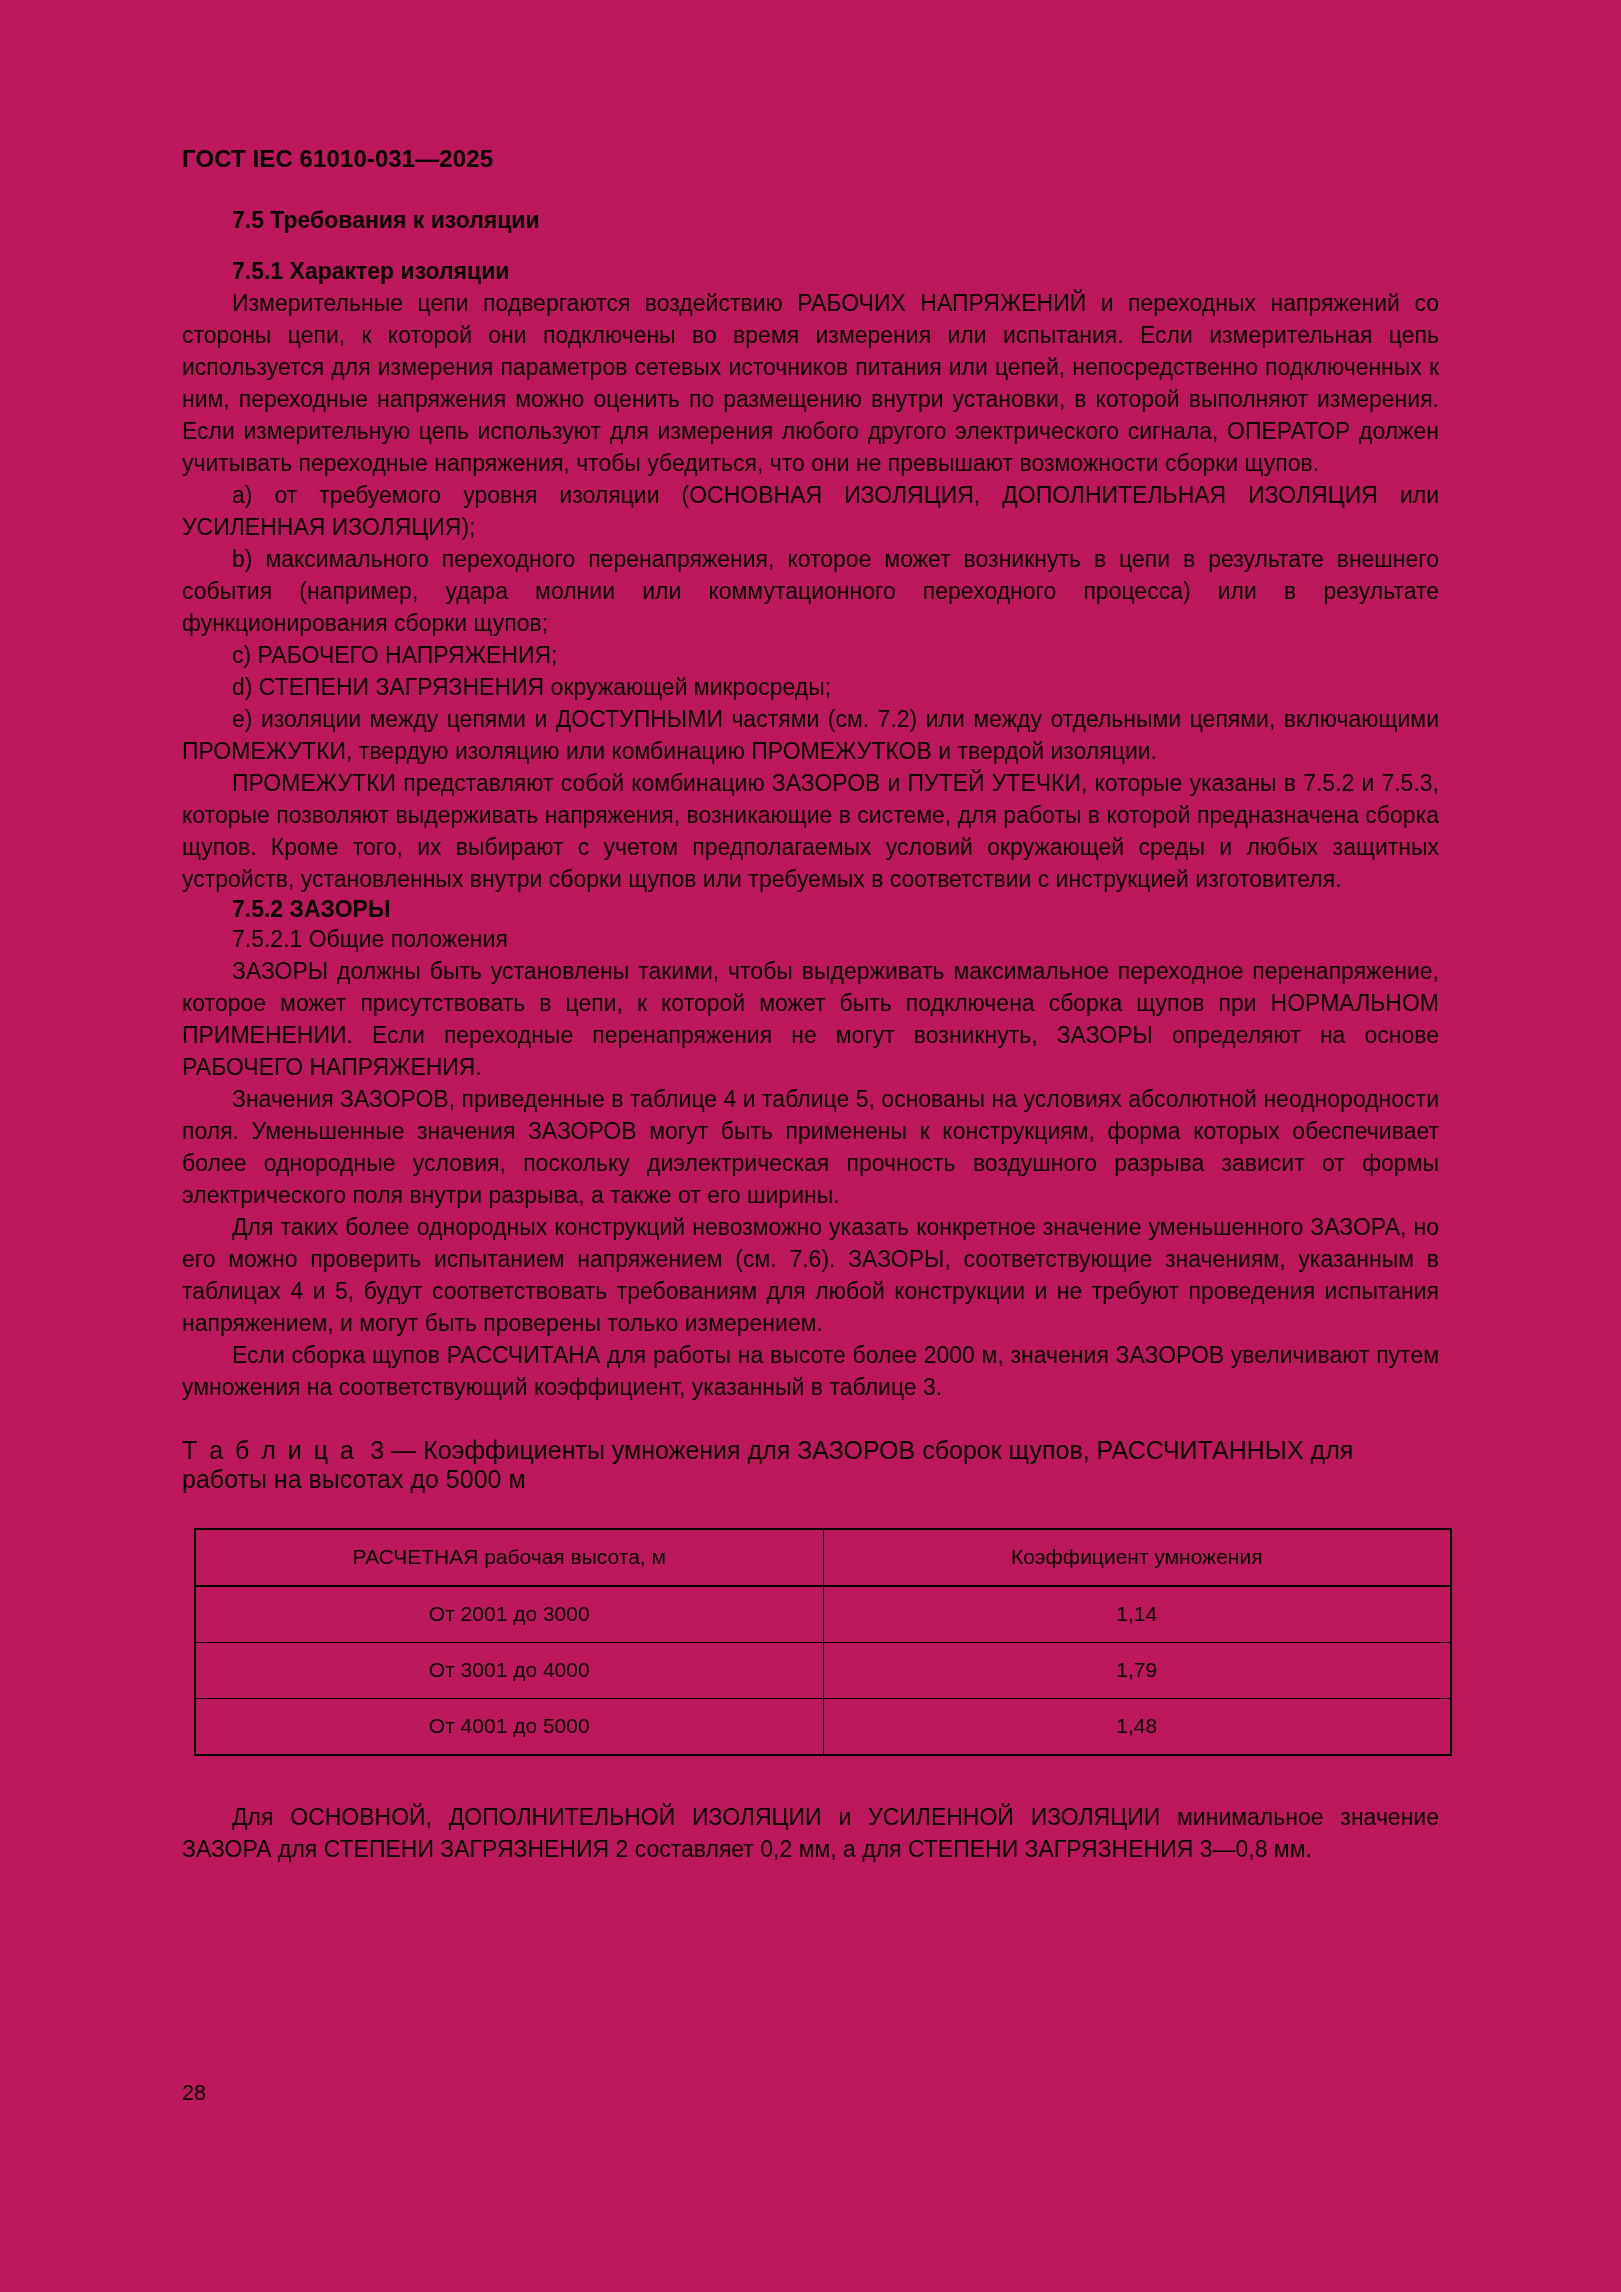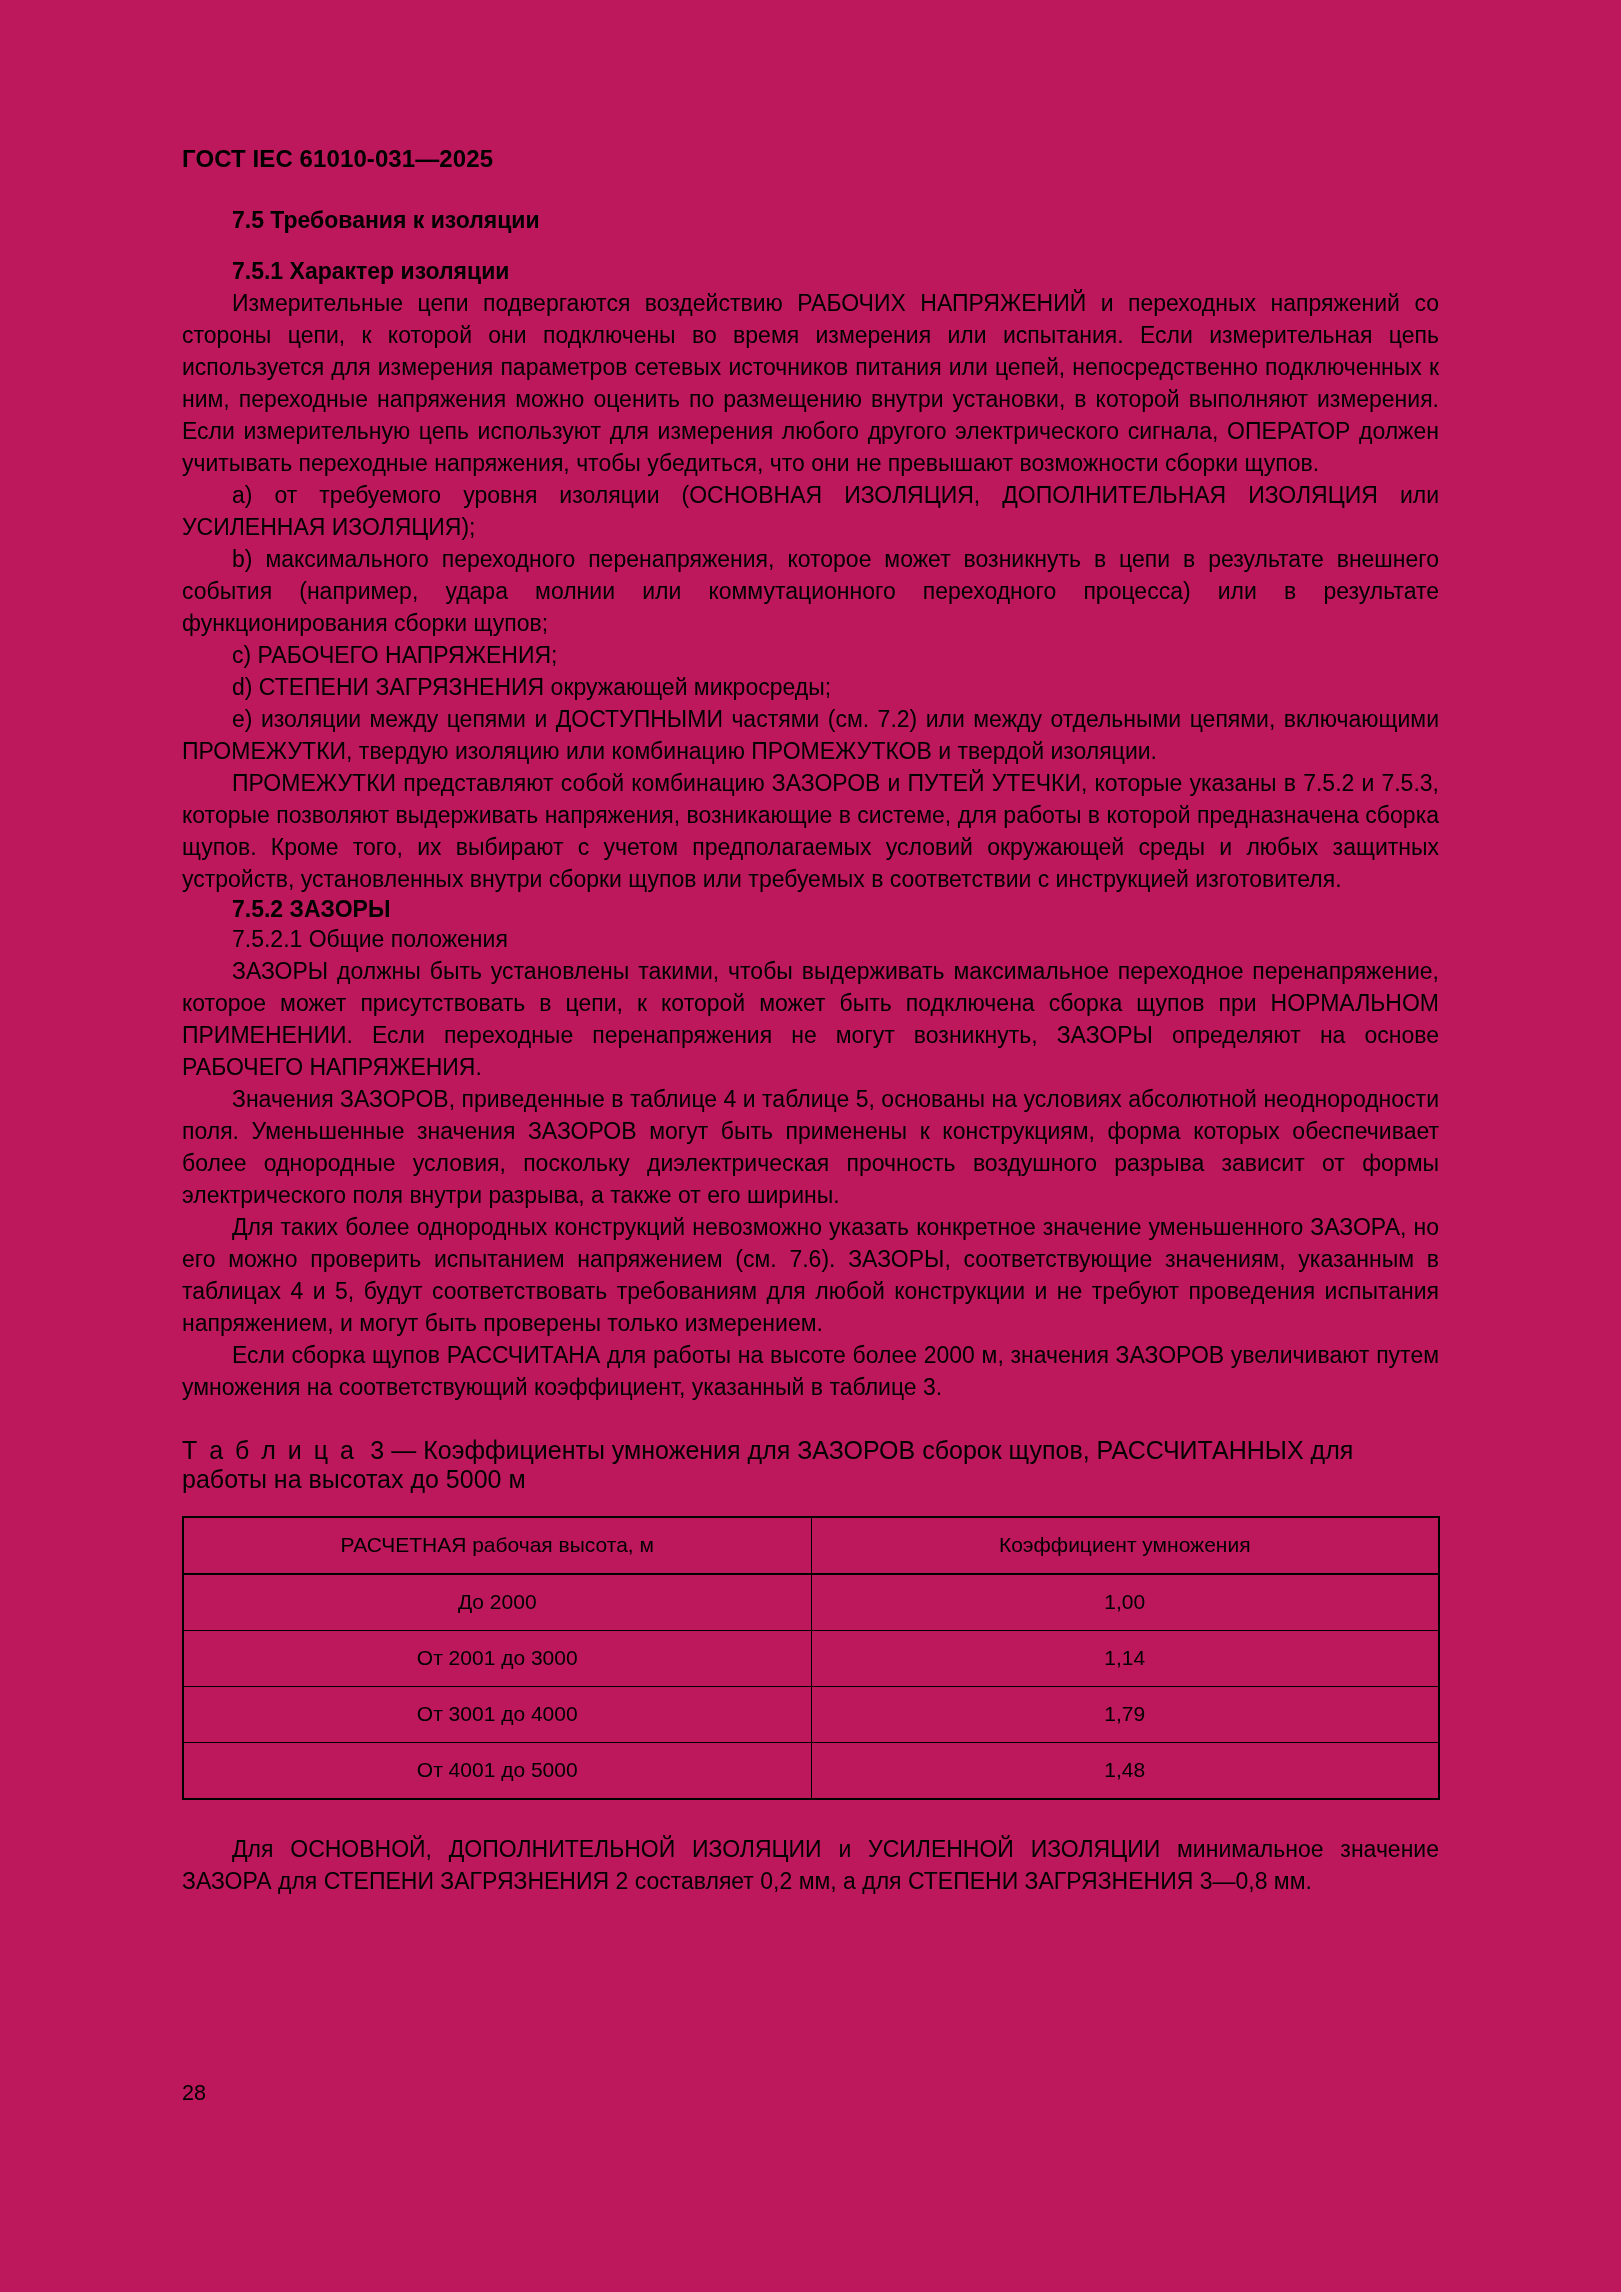--- a/index.html
+++ b/index.html
@@ -88,21 +88,21 @@
     text-align: left;
   }
   .table-caption .tword {
     letter-spacing: 2.5px;
   }
 
   
   table.data {
     border-collapse: collapse;
     width: 1257px;
-    margin: 0;
+    margin: 12px;
     table-layout: fixed;
     padding-left: 33px;
   }
   table.data col.c1 { width: 628px; }
   table.data col.c2 { width: 628px; }
   table.data th,
   table.data td {
     border: 1.6px solid #000000;
     text-align: center;
     vertical-align: middle;
@@ -181,24 +181,20 @@
           <col class="c2">
         </colgroup>
       <thead>
         <tr>
           <th>РАСЧЕТНАЯ рабочая высота, м</th>
           <th>Коэффициент умножения</th>
         </tr>
       </thead>
       <tbody>
         <tr>
-          <td>До 2000</td>
-          <td>1,00</td>
-        </tr>
-        <tr>
           <td>От 2001 до 3000</td>
           <td>1,14</td>
         </tr>
         <tr>
           <td>От 3001 до 4000</td>
           <td>1,79</td>
         </tr>
         <tr>
           <td>От 4001 до 5000</td>
           <td>1,48</td>

